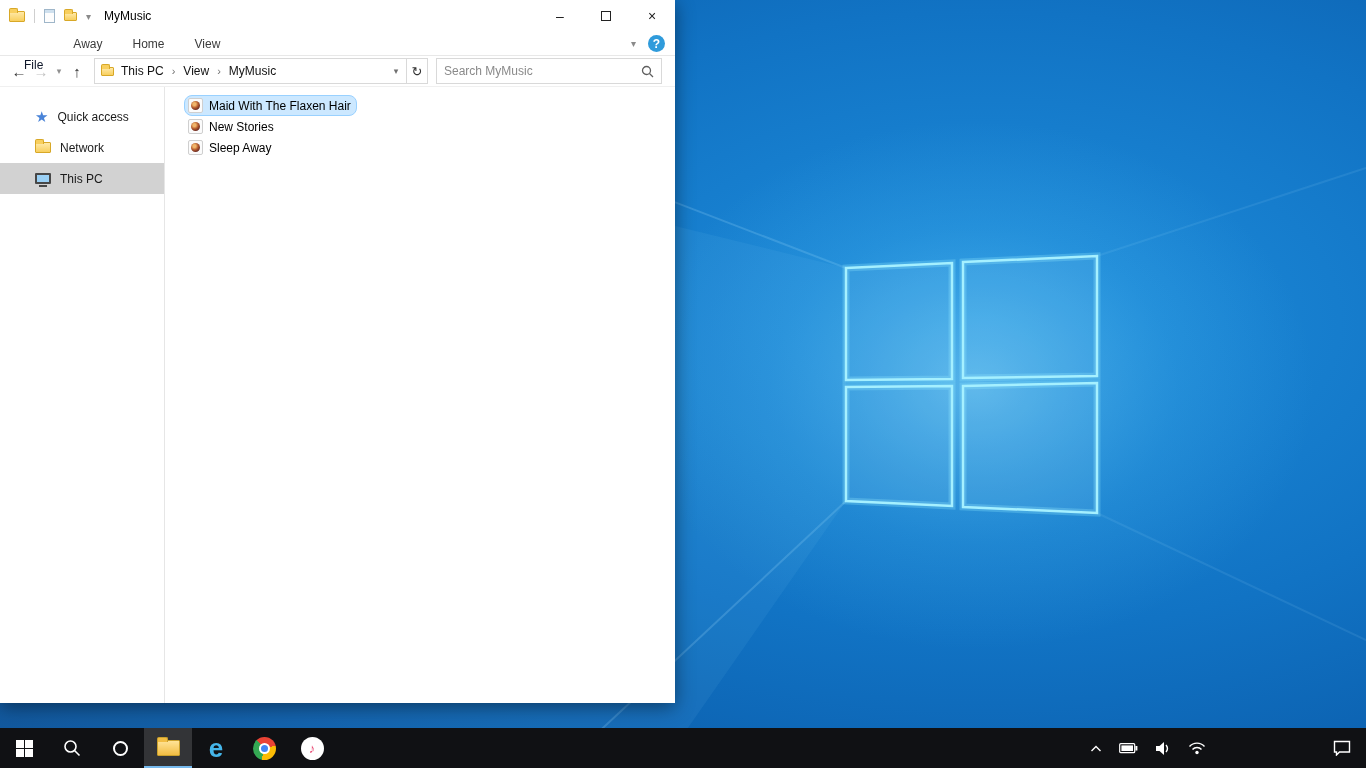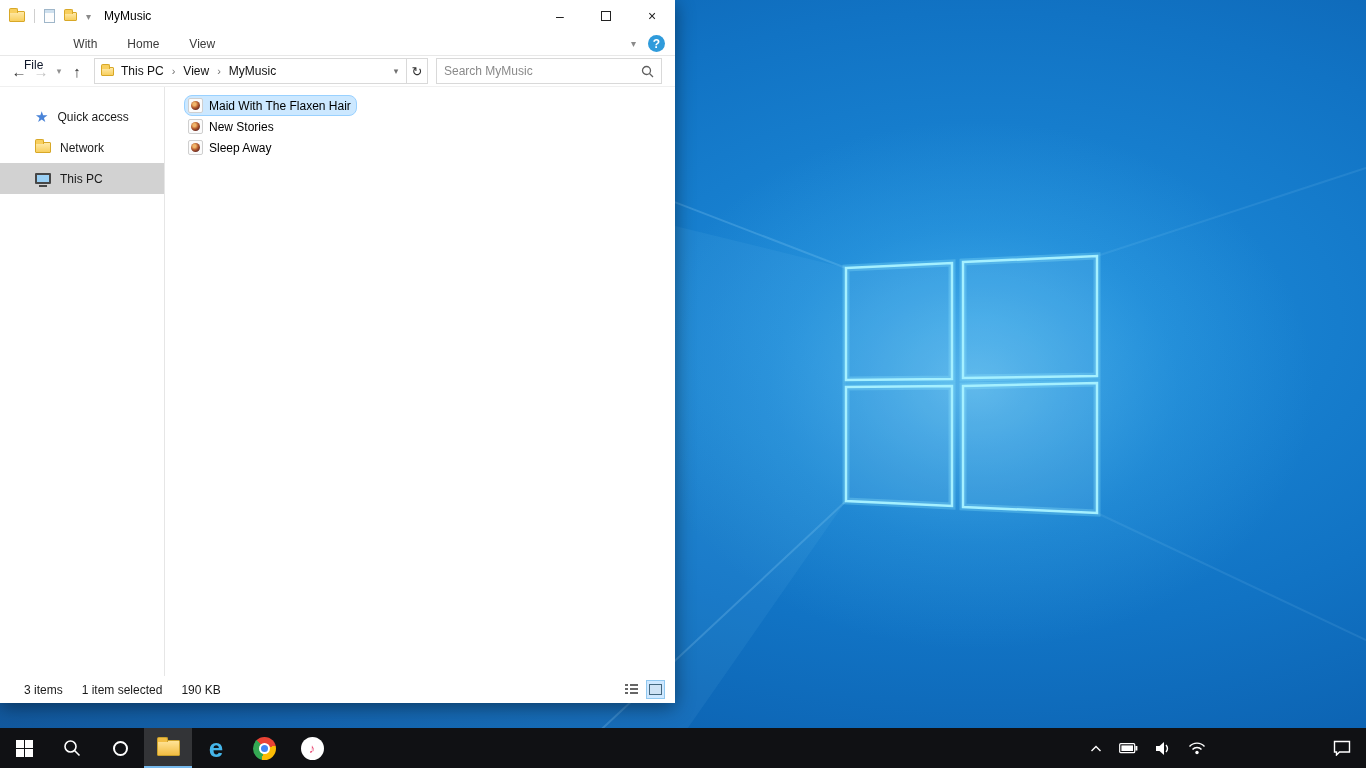--- a/index.html
+++ b/index.html
@@ -167,21 +167,21 @@
         <span class="win-btn">–</span>
         <span class="win-btn">
             <span class="max-box"></span>
           </span>
         <span class="win-btn">×</span>
       </div>
     </div>
 
     <div class="tabbar">
       <span class="tab active">File</span>
-      <span class="tab">With</span>
+      <span class="tab">Away</span>
       <span class="tab">Home</span>
       <span class="tab">View</span>
       <span class="tab-right">
         <span class="collapse-chevron">▾</span>
         <span class="help-btn">?</span>
       </span>
     </div>
 
     <div class="navbar">
       <span class="nav-btn">←</span>
@@ -234,42 +234,20 @@
           <span class="music-icon"></span>
           <span>New Stories</span>
         </div>
         <div class="file-row">
           <span class="music-icon"></span>
           <span>Sleep Away</span>
         </div>
       </div>
     </div>
 
-    <div class="statusbar">
-      <span class="stat">3 items</span>
-      <span class="stat">1 item selected</span>
-      <span class="stat">190 KB</span>
-      <span class="view-toggles">
-        <span class="toggle">
-          <svg width="13" height="11">
-            <rect x="0" y="0" width="3" height="2" fill="#666"></rect>
-              <rect x="5" y="0" width="8" height="2" fill="#666"></rect>
-            <rect x="0" y="4" width="3" height="2" fill="#666"></rect>
-              <rect x="5" y="4" width="8" height="2" fill="#666"></rect>
-            <rect x="0" y="8" width="3" height="2" fill="#666"></rect>
-              <rect x="5" y="8" width="8" height="2" fill="#666"></rect>
-          </svg>
-        </span>
-        <span class="toggle active">
-          <svg width="13" height="11">
-              <rect x="0.5" y="0.5" width="12" height="10" fill="#cfe3f5" stroke="#44687f"></rect>
-            </svg>
-        </span>
-      </span>
-    </div>
   </div>
 
   <div class="taskbar">
     <span class="task-btn">
       <span class="start-grid">
         <span></span>
           <span></span>
           <span></span>
           <span></span>
       </span>

